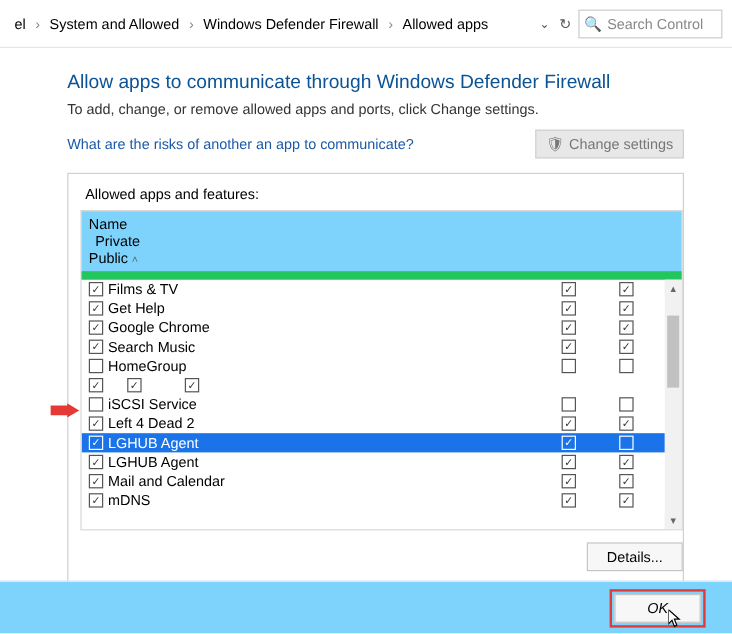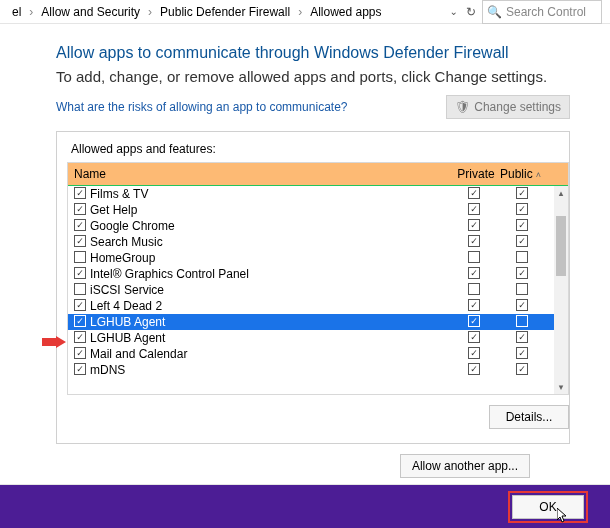--- a/index.html
+++ b/index.html
@@ -1,90 +1,90 @@
 <!DOCTYPE html>
 <html><head>
 <meta charset="utf-8">
 <style>
   * { box-sizing: border-box; font-family: "Segoe UI", Tahoma, sans-serif; }
   body { margin: 0; background: #fff; width: 610px; height: 528px; overflow: hidden; font-size: 12px; color: #000; position: relative; }
-  .top-bar { height: 24px; border-bottom: 1px solid #e5e5e5; display: flex; align-items: center; padding: 0 8px; }
+  .top-bar { height: 40px; border-bottom: 1px solid #e5e5e5; display: flex; align-items: center; padding: 0 8px; }
   .breadcrumbs { flex: 1; display: flex; align-items: center; gap: 4px; color: #000; }
   .breadcrumbs .crumb { padding: 2px 4px; }
   .breadcrumbs .sep { color: #888; }
   .nav-controls { display: flex; align-items: center; gap: 8px; margin: 0 6px; }
   .nav-controls span { color: #555; display: inline-block; }
   .search-box { width: 120px; height: 24px; border: 1px solid #ccc; display: flex; align-items: center; padding: 0 4px; color: #888; gap: 4px; }
   .main { padding: 20px 40px 10px 56px; }
   .heading { color: #0b5394; font-size: 16px; font-weight: 400; margin-bottom: 6px; }
-  .subtext { color: #333; font-size: 15px; margin-bottom: 10px; }
+  .subtext { color: #333; font-size: 12px; margin-bottom: 10px; }
   .link-row { display: flex; align-items: center; margin-bottom: 12px; }
   .help-link { color: #1a5aa8; cursor: pointer; }
   .change-btn { margin-left: auto; height: 24px; padding: 0 8px; background: #e8e8e8; border: 1px solid #d0d0d0; color: #777; display: flex; align-items: center; gap: 4px; }
   .panel { border: 1px solid #d0d0d0; padding: 8px 0 14px 10px; }
   .panel-label { margin: 2px 0 6px 4px; }
   .list-box { border: 1px solid #d8d8d8; }
-  .list-header { display: flex; background: #fdba74; border-bottom: 1px solid #22c55e; font-size: 12px; padding: 4px 6px; }
+  .list-header { display: flex; background: #7dd3fc; border-bottom: 7px solid #22c55e; font-size: 12px; padding: 4px 6px; flex-direction: column; }
   .col-name { flex: 1; }
   .col-pv { width: 48px; text-align: center; }
   .col-pb { width: 48px; }
   .col-sb { width: 14px; }
   .list-body { height: 208px; overflow: hidden; position: relative; }
   .list-rows { position: absolute; left: 0; right: 14px; top: 0; }
-  .row { display: flex; align-items: flex-start; padding: 1px 6px; height: 16px; }
+  .row { display: flex; align-items: center; padding: 1px 6px; height: 16px; }
   .row .cb { width: 12px; height: 12px; border: 1px solid #555; margin-right: 4px; display: inline-flex; align-items: center; justify-content: center; font-size: 9px; line-height: 1; }
   .row .cb.checked::after { content: "✓"; color: #333; }
   .row.selected .cb.checked::after { color: #fff; }
   .row .name { flex: 1; white-space: nowrap; }
   .row .pv, .row .pb { width: 48px; display: flex; justify-content: center; }
   .row.selected { background: #1a73e8; color: #fff; }
   .row.selected .cb { border-color: #fff; }
   .scrollbar { position: absolute; right: 0; top: 0; bottom: 0; width: 14px; background: #f1f1f1; }
   .scrollbar .thumb { position: absolute; left: 2px; right: 2px; top: 30px; height: 60px; background: #c1c1c1; }
   .scrollbar .arr { position: absolute; left: 0; right: 0; height: 14px; background: #f1f1f1; color: #666; display: flex; align-items: center; justify-content: center; font-size: 9px; }
   .scrollbar .arr.up { top: 0; }
   .scrollbar .arr.down { bottom: 0; }
   .panel-btns { display: flex; justify-content: flex-end; gap: 20px; margin-top: 10px; }
   .win-btn { height: 24px; min-width: 80px; padding: 0 10px; background: #f7f7f7; border: 1px solid #c6c6c6; display: inline-flex; align-items: center; justify-content: center; cursor: pointer; }
   .allow-row { display: flex; justify-content: flex-end; margin: 10px 40px 12px 0; }
-  .footer { position: absolute; left: 0; right: 0; bottom: 0; height: 44px; background: #4c1d95; display: flex; align-items: center; justify-content: flex-end; padding-right: 22px; gap: 18px; border-top: 1px solid #e5e5e5; }
+  .footer { position: absolute; left: 0; right: 0; bottom: 0; height: 44px; background: #7dd3fc; display: flex; align-items: center; justify-content: flex-end; padding-right: 22px; gap: 18px; border-top: 1px solid #e5e5e5; font-style: italic; }
   .ok-highlight { border: 2px solid #e53935; padding: 2px; }
   .cursor { position: absolute; left: 0; top: 0; font-size: 13px; pointer-events:none;}
   .red-arrow { position: absolute; }
   .red-arrow svg{ display:block; }
   .hdr-caret { font-size: 9px; color: #666; margin-left: 3px; }
 </style>
 </head>
 <body>
 
 <div class="top-bar">
   <div class="breadcrumbs">
     <span class="crumb">el</span>
     <span class="sep">›</span>
-    <span class="crumb">Allow and Security</span>
+    <span class="crumb">System and Allowed</span>
     <span class="sep">›</span>
-    <span class="crumb">Public Defender Firewall</span>
+    <span class="crumb">Windows Defender Firewall</span>
     <span class="sep">›</span>
     <span class="crumb">Allowed apps</span>
   </div>
   <div class="nav-controls">
     <span style="font-size:10px;">⌄</span>
     <span>↻</span>
   </div>
   <div class="search-box">
     <span>🔍</span>
     <span>Search Control</span>
   </div>
 </div>
 
 <div class="main">
   <div class="heading">Allow apps to communicate through Windows Defender Firewall</div>
   <div class="subtext">To add, change, or remove allowed apps and ports, click Change settings.</div>
   <div class="link-row">
-    <span class="help-link">What are the risks of allowing an app to communicate?</span>
+    <span class="help-link">What are the risks of another an app to communicate?</span>
     <div class="change-btn">
       <span>🛡</span>
       <span>Change settings</span>
     </div>
   </div>
   <div class="panel">
     <div class="panel-label">Allowed apps and features:</div>
     <div class="list-box">
       <div class="list-header">
         <div class="col-name">Name</div>
@@ -139,21 +139,20 @@
               <span class="name">HomeGroup</span>
               <span class="pv">
                 <span class="cb"></span>
               </span>
               <span class="pb">
                 <span class="cb"></span>
               </span>
             </div>
             <div class="row">
               <span class="cb checked"></span>
-              <span class="name">Intel® Graphics Control Panel</span>
               <span class="pv">
                 <span class="cb checked"></span>
               </span>
               <span class="pb">
                 <span class="cb checked"></span>
               </span>
             </div>
             <div class="row">
               <span class="cb"></span>
               <span class="name">iSCSI Service</span>

